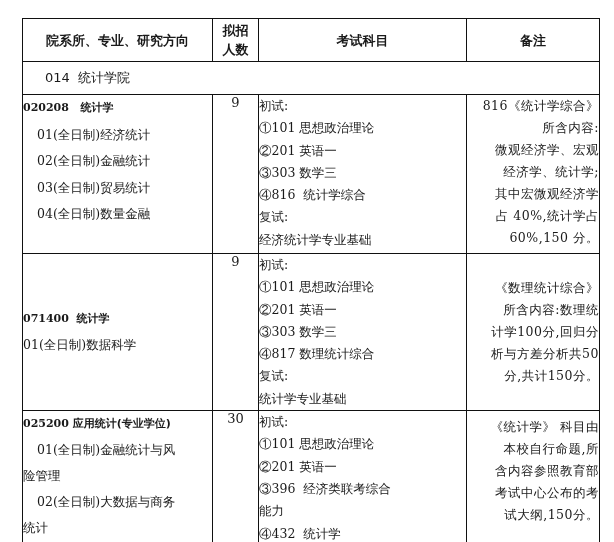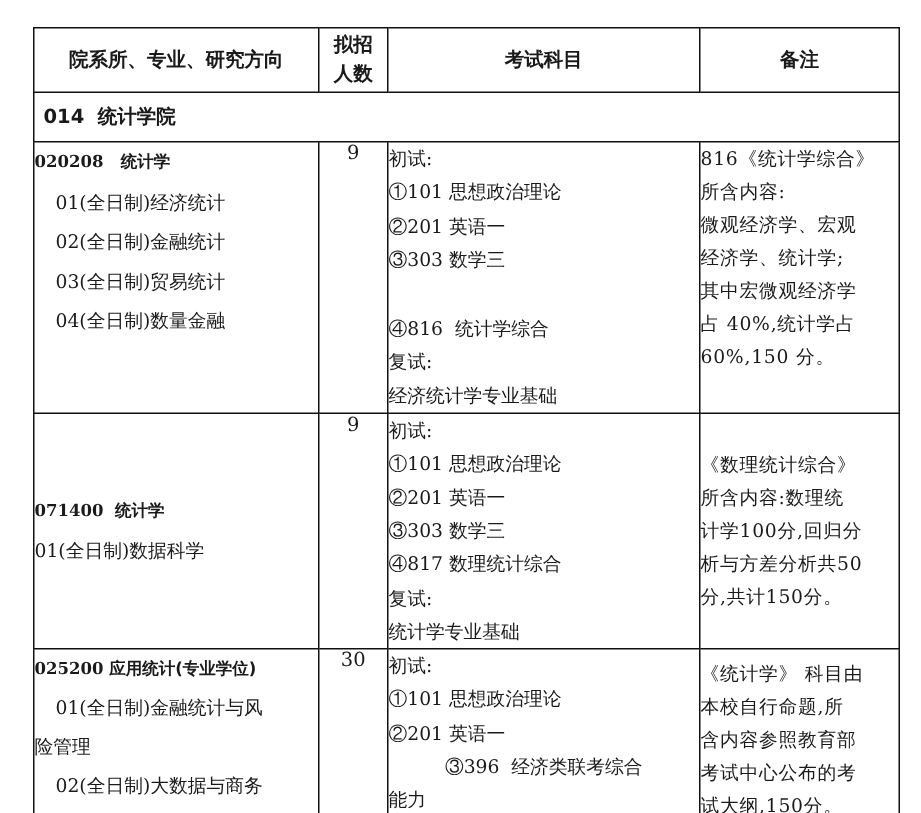--- a/index.html
+++ b/index.html
@@ -10,28 +10,28 @@
     width: 577px; border-collapse: collapse; table-layout: fixed;
     font-size: 12.5px;
   }
   table.admissions td, table.admissions th {
     border: 1.5px solid #111; vertical-align: top; padding: 0;
   }
   col.c1 { width: 190px; } col.c2 { width: 46px; } col.c3 { width: 208px; } col.c4 { width: 133px; }
   th { height: 42px; font-family: "DejaVu Sans", "Liberation Sans", sans-serif; font-weight: bold;
        font-size: 13px; text-align: center; vertical-align: middle !important; line-height: 19px; }
   tr.section td { height: 32px; vertical-align: middle; font-family: "DejaVu Sans", "Liberation Sans", sans-serif;
-       font-weight: bold; font-size: 13px; padding-left: 6px; border-radius: 13px; }
+       font-weight: normal; font-size: 13px; padding-left: 22px; border-radius: 13px; }
   .prog { padding: 8px 4px 0 6px; line-height: 26.5px; }
   .prog-title { font-weight: bold; font-size: 11px; }
   .prog-title .name { font-family: "DejaVu Sans", "Liberation Sans", sans-serif; }
   .dir { padding-left: 14px; }
   td.quota { text-align: center; vertical-align: middle; font-size: 13px; }
   .exam { padding: 0 4px 0 8px; line-height: 22.3px; }
-  .note { padding: 0 4px 0 6px; line-height: 22px; letter-spacing: 0.5px; }
+  .note { padding: 0 4px 0 6px; line-height: 22px; letter-spacing: 0.5px; text-align: right; }
   .note.mid { vertical-align: middle; }
   tr.r1 td { height: 158px; }
   tr.r2 td { height: 156px; }
   tr.r3 td { height: 140px; margin-left: 34px; }
   tr.r2 .prog { vertical-align: middle; padding-top: 0; margin-left: 40px; }
   tr.r3 .prog { padding-top: 0; line-height: 26px; }
   tr.r3 .note { vertical-align: top; padding-top: 5px; }
 </style>
 </head>
 <body>
@@ -67,21 +67,21 @@
       <div class="dir">02(全日制)金融统计</div>
       <div class="dir">03(全日制)贸易统计</div>
       <div class="dir">04(全日制)数量金融</div>
     </td>
     <td class="quota">9</td>
     <td class="exam">
       <div>初试:</div>
       <div>①101 思想政治理论</div>
       <div>②201 英语一</div>
       <div>③303 数学三</div>
-      <div style="white-space:pre;margin-top:24px;">④816  统计学综合</div>
+      <div style="white-space:pre;">④816  统计学综合</div>
       <div>复试:</div>
       <div>经济统计学专业基础</div>
     </td>
     <td class="note">
       <div>816《统计学综合》</div>
       <div>所含内容:</div>
       <div>微观经济学、宏观</div>
       <div>经济学、统计学;</div>
       <div>其中宏微观经济学</div>
       <div>占 40%,统计学占</div>
@@ -123,21 +123,21 @@
       <div class="dir">01(全日制)金融统计与风</div>
       <div>险管理</div>
       <div class="dir">02(全日制)大数据与商务</div>
       <div>统计</div>
     </td>
     <td class="quota">30</td>
     <td class="exam">
       <div>初试:</div>
       <div>①101 思想政治理论</div>
       <div>②201 英语一</div>
-      <div style="white-space:pre;text-align:center;">③396  经济类联考综合</div>
+      <div style="white-space:pre;">③396  经济类联考综合</div>
       <div>能力</div>
       <div style="white-space:pre;">④432  统计学</div>
     </td>
     <td class="note">
       <div style="white-space:pre;">《统计学》 科目由</div>
       <div>本校自行命题,所</div>
       <div>含内容参照教育部</div>
       <div>考试中心公布的考</div>
       <div>试大纲,150分。</div>
     </td>

